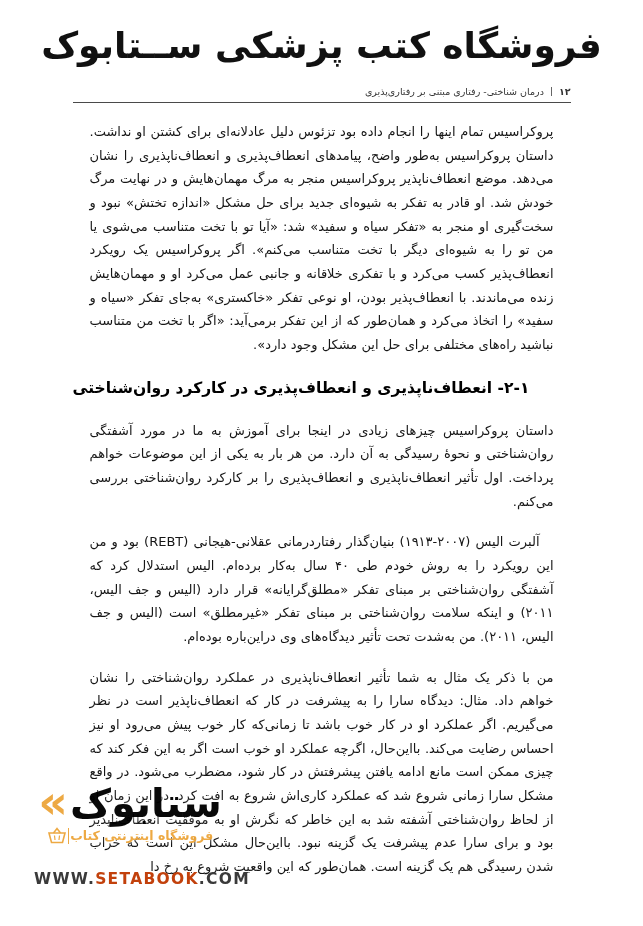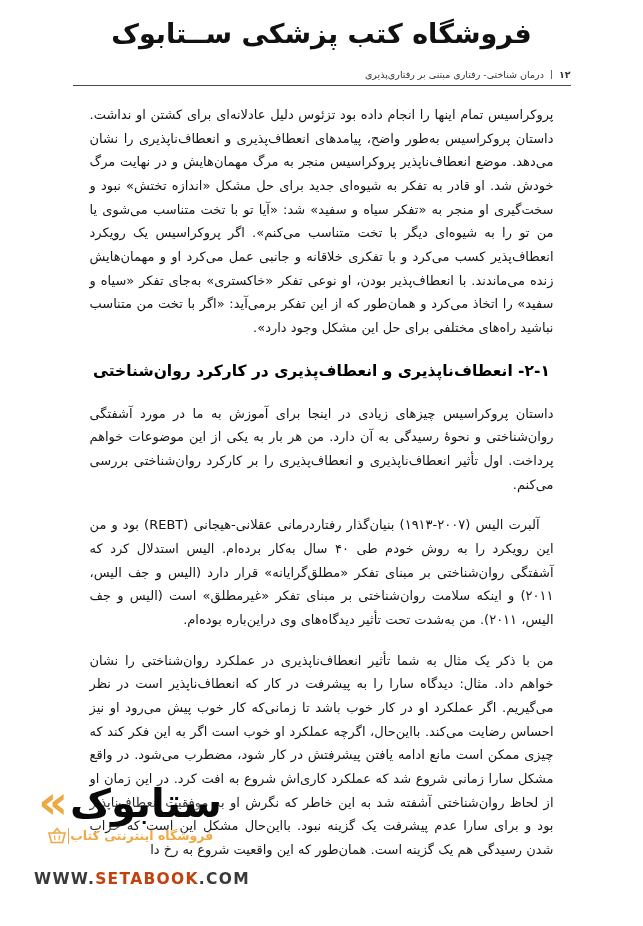--- a/index.html
+++ b/index.html
@@ -7,24 +7,24 @@
   body {
     background:#ffffff;
     font-family:"DejaVu Sans", sans-serif;
     color:#1c1c1c;
     position:relative;
     overflow:hidden;
   }
   .page { position:absolute; inset:0; background:#fff; }
 
   .store-title {
-    margin-top:18px;
+    margin-top:25px;
     text-align:center;
     direction:rtl;
-    font-size:27px;
+    font-size:36px;
     font-weight:bold;
     color:#111;
     letter-spacing:0;
   }
 
   .running-header {
     width:498px;
     margin:20px auto 0;
     direction:rtl;
     display:flex;
@@ -49,21 +49,21 @@
   }
   .content p { margin:17px; }
   .p-indent { text-indent:14px; }
 
   .section-heading {
     direction:rtl;
     font-size:15.5px;
     font-weight:bold;
     color:#000;
     margin:16px 0 10px;
-    text-align:center;
+    text-align:left;
   }
   .sub-heading {
     direction:rtl;
     font-size:13.5px;
     font-weight:bold;
     font-style:italic;
     margin:18px 0 8px;
     text-align:right;
   }
 

